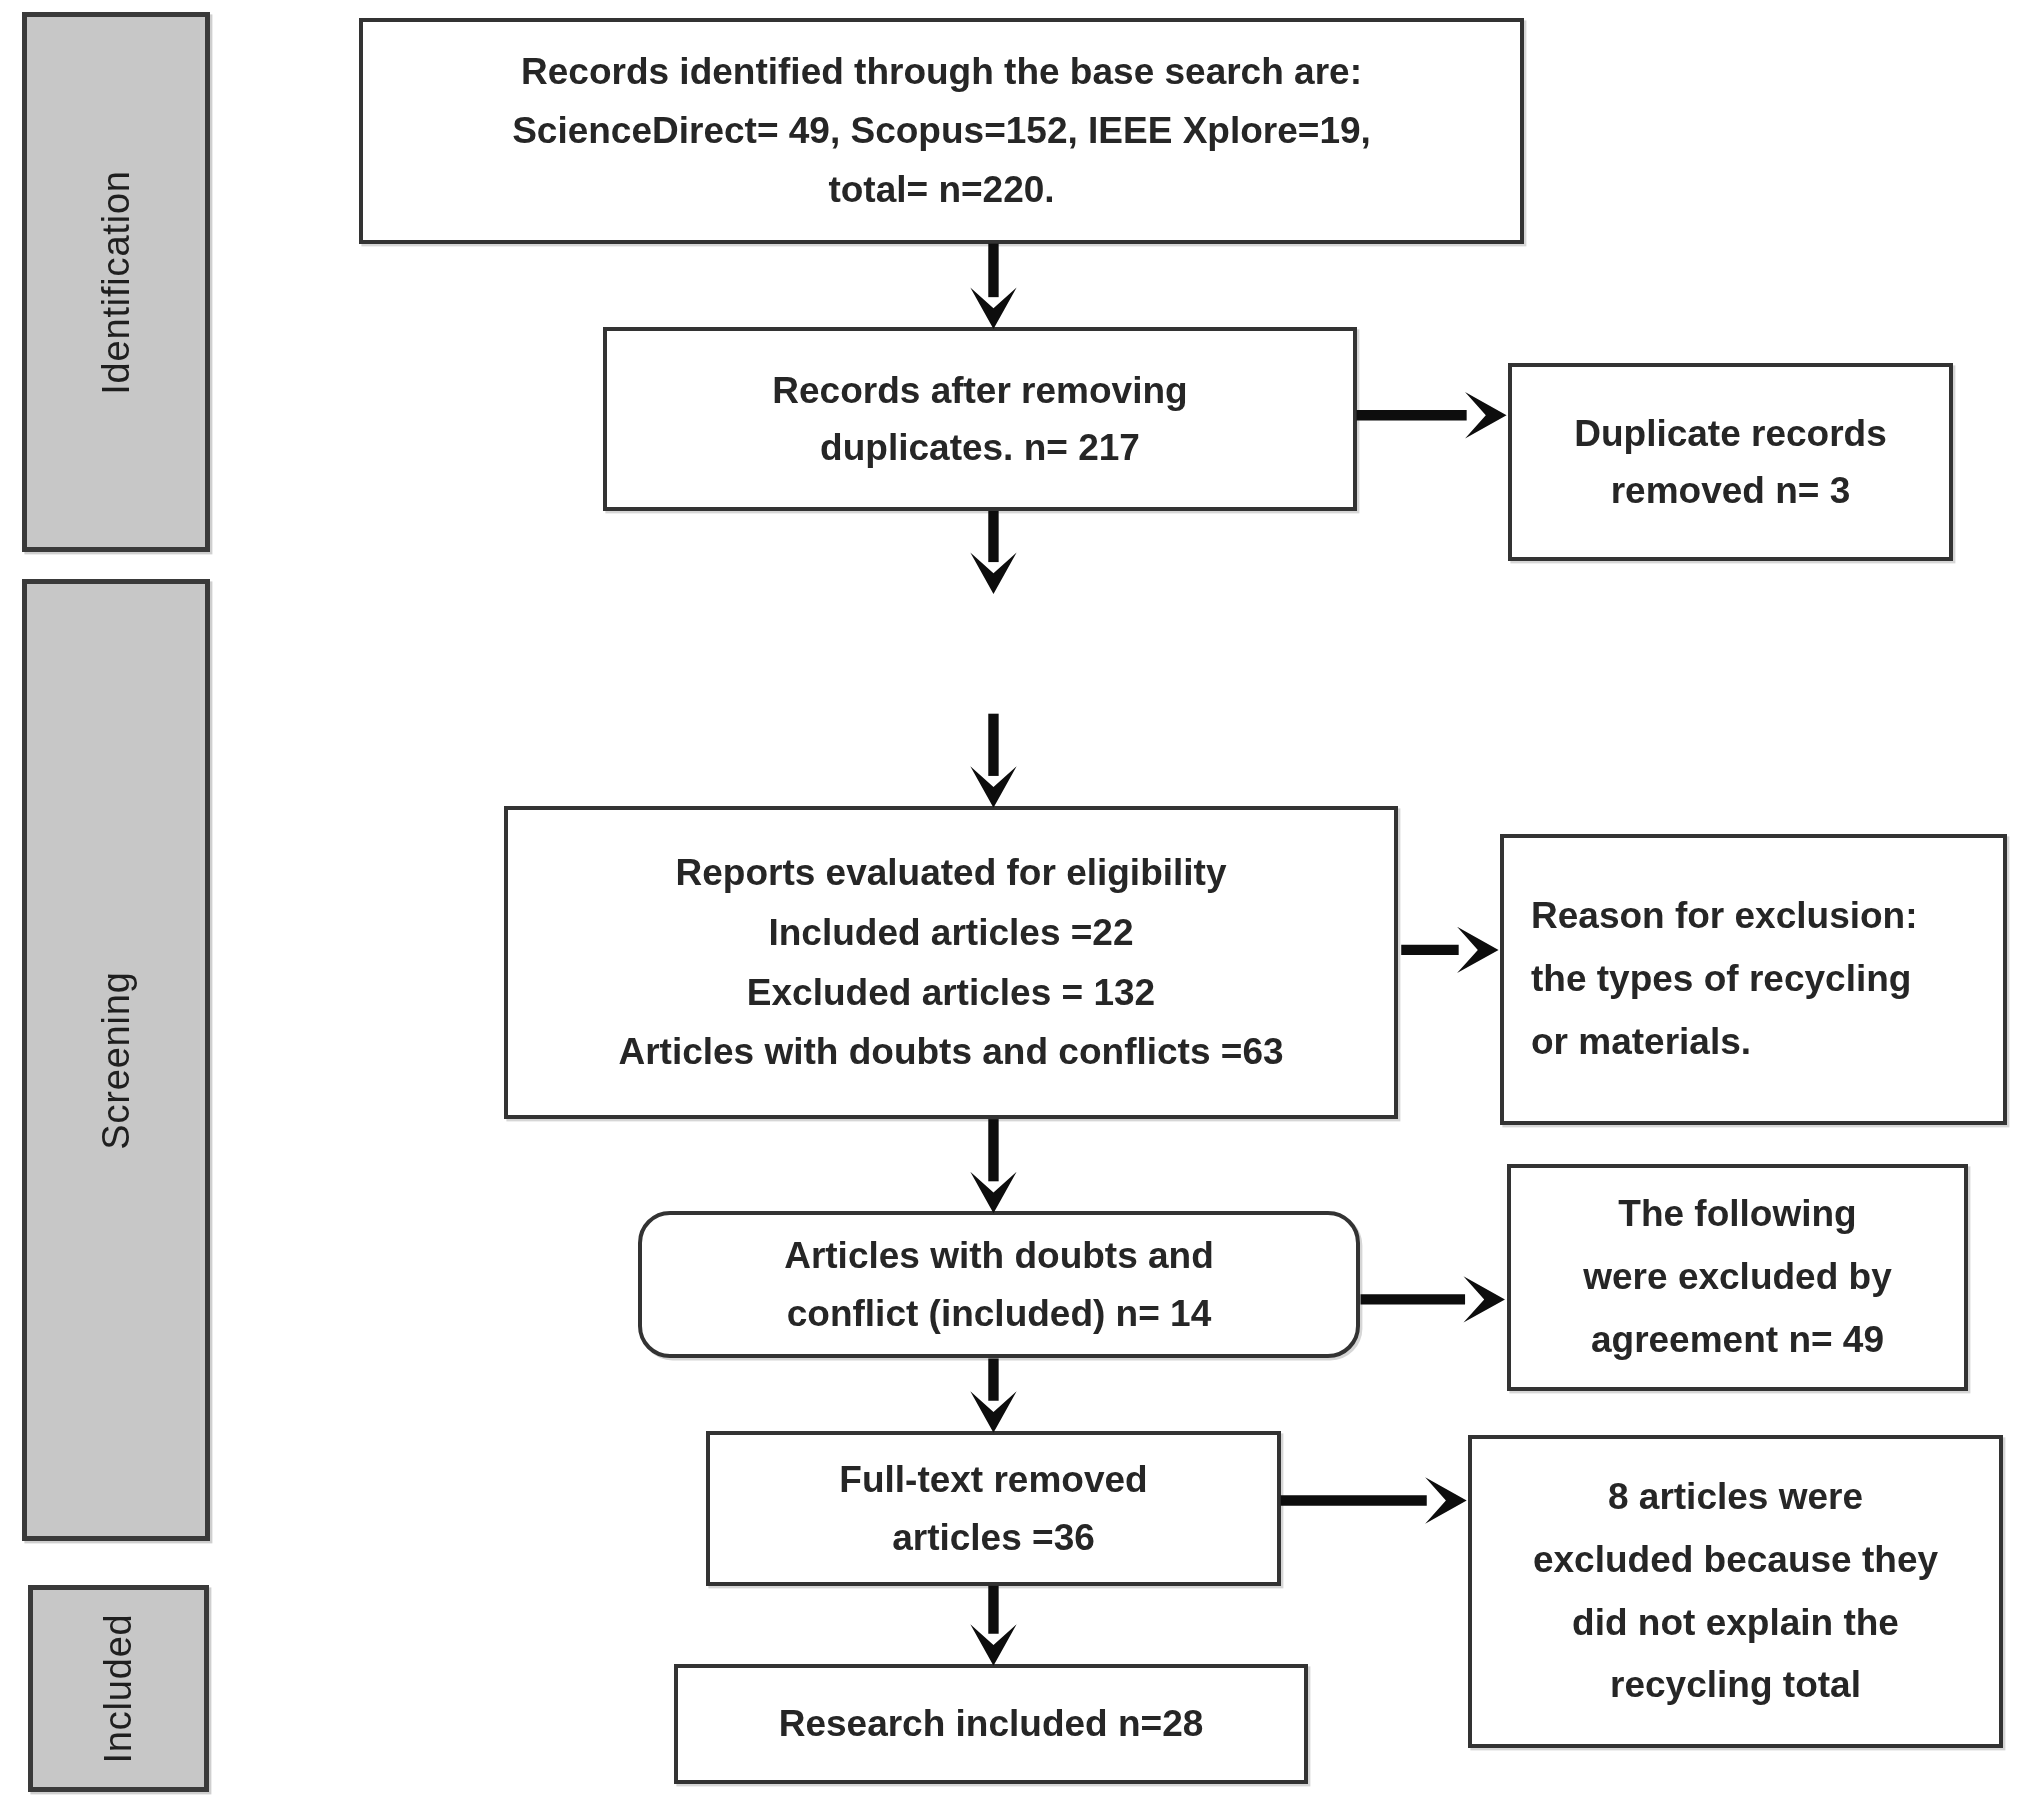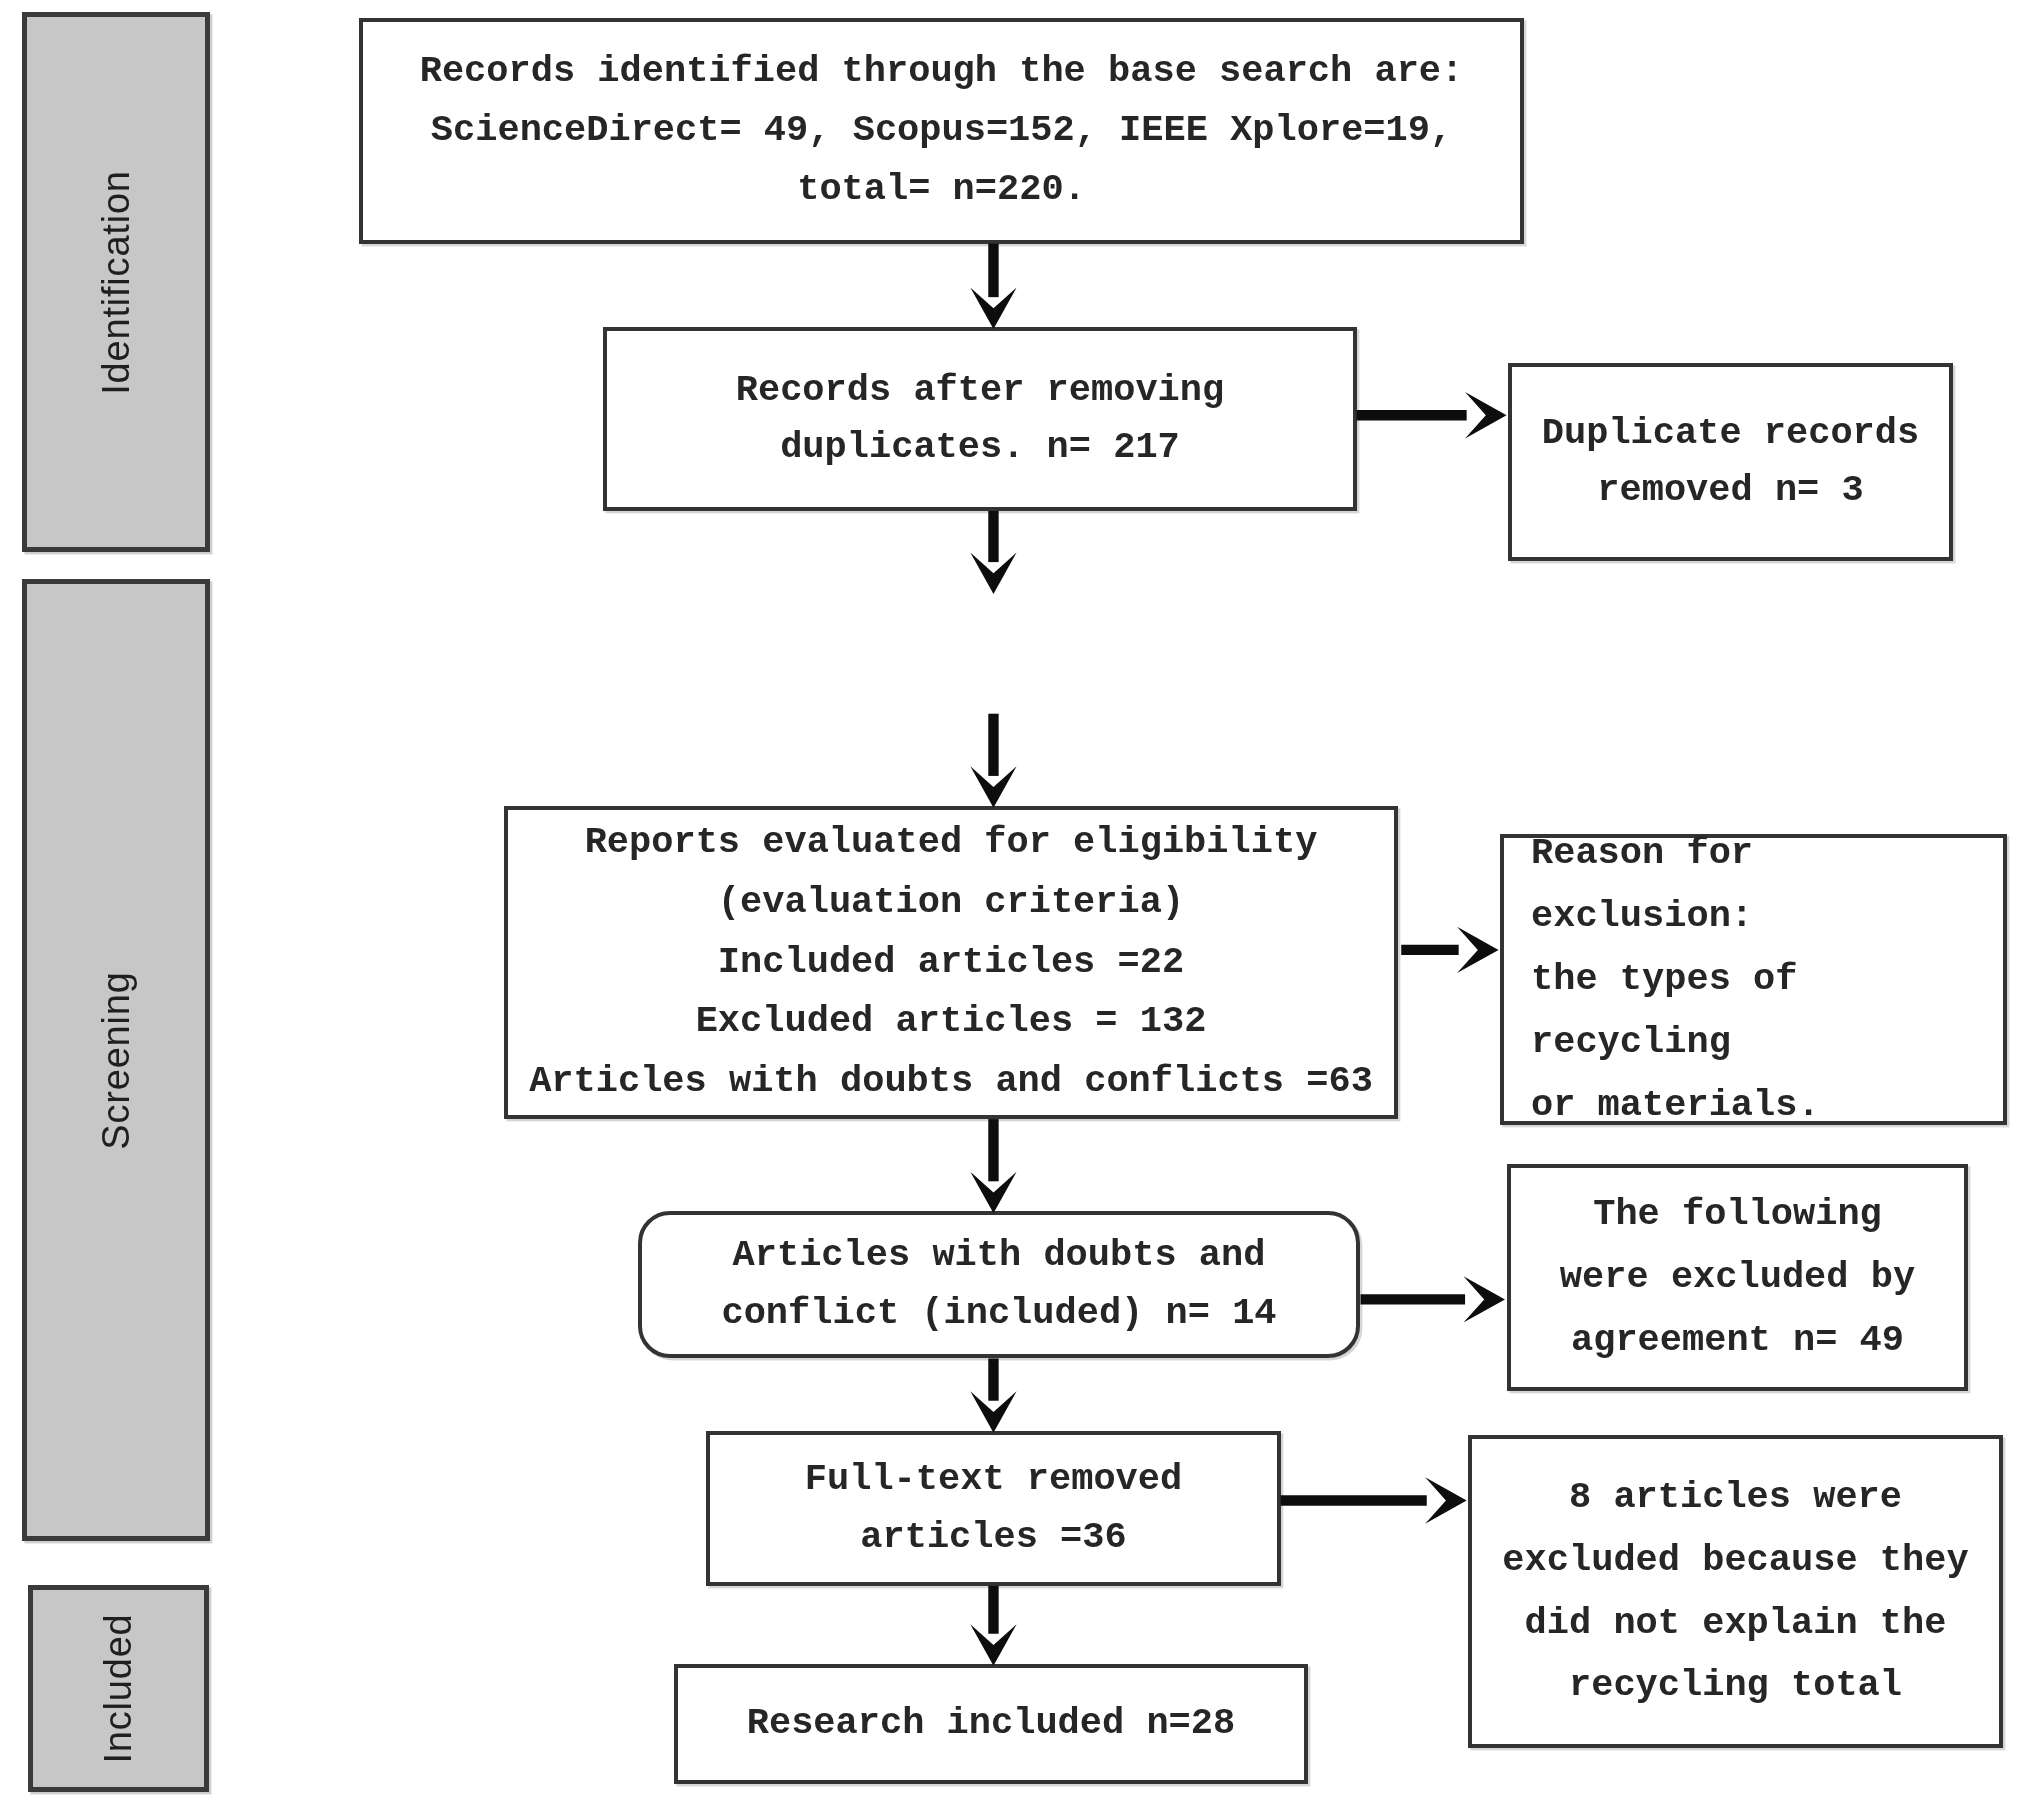--- a/index.html
+++ b/index.html
@@ -34,21 +34,20 @@
     border:4px solid #333333;
     box-shadow:2.4px 2.4px 0 #d6d6d6;
     box-sizing:border-box;
     display:flex;flex-direction:column;
     align-items:center;justify-content:center;
     text-align:center;
     font-size:37px;
     font-weight:700;
     color:#262626;
     line-height:1.55;
-    font-family:Liberation Mono, monospace;
   }
   .fbox.left-align{align-items:flex-start;text-align:left;padding-left:27px;padding-right:8px;}
   .fbox.lh-tall{line-height:1.7;margin-top:32px;}
   .arrows{position:absolute;left:0;top:0;width:2038px;height:1816px;pointer-events:none;}
   .arrows path{fill:#0d0d0d;}
   .arrows line{stroke:#0d0d0d;stroke-width:13;}
 </style>
 </head>
 <body>
 
@@ -76,21 +75,20 @@
   </div>
 
   <div class="fbox" style="left:1508px;top:363px;width:445px;height:198px;">
     <div>Duplicate records</div>
     <div>removed n= 3</div>
   </div>
 
 
   <div class="fbox" style="left:504px;top:806px;width:894px;height:313px;line-height:1.62;">
     <div>Reports evaluated for eligibility</div>
-    <div>(evaluation criteria)</div>
     <div>Included articles =22</div>
     <div>Excluded articles = 132</div>
     <div>Articles with doubts and conflicts =63</div>
   </div>
 
   <div class="fbox left-align lh-tall" style="left:1500px;top:802px;width:507px;height:291px;">
     <div>Reason for exclusion:</div>
     <div>the types of recycling</div>
     <div>or materials.</div>
   </div>

